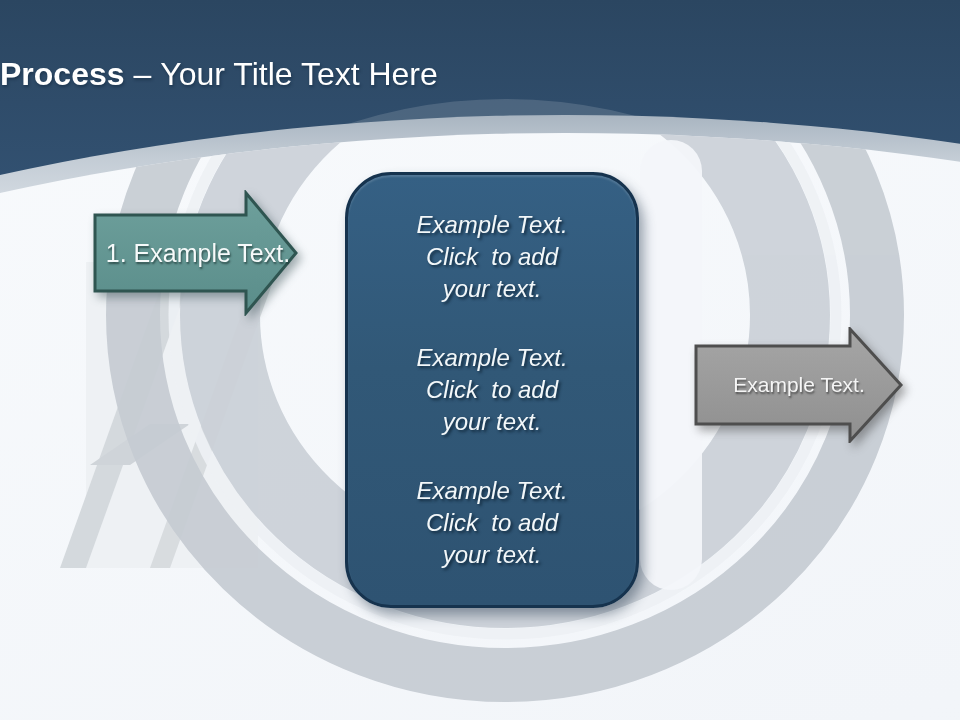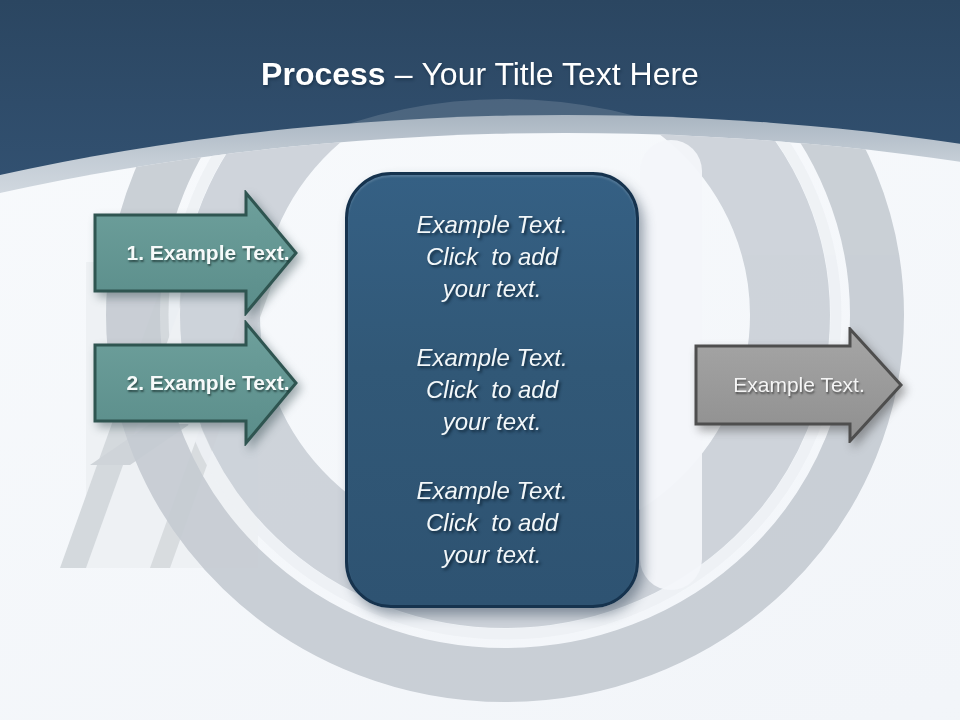--- a/index.html
+++ b/index.html
@@ -18,37 +18,36 @@
   }
   .dome{
     left:-835px;top:133px;width:2800px;height:1412px;border-radius:50%;
     overflow:hidden;
     background:linear-gradient(160deg,#f9fbfd 0%,#f2f5f9 50%,#ecf0f5 100%);
   }
   .dome svg{position:absolute;left:0;top:0;}
 
   
   .title{
-    left:0;top:54px;width:960px;text-align:center;color:#ffffff;
+    left:0;top:54px;width:960px;color:#ffffff;
     font-size:32px;line-height:40px;
     text-shadow:1px 2px 3px rgba(10,30,50,0.45);
   }
   .title .emph{font-weight:bold;}
   .title .sep{margin:0 9px;font-weight:normal;}
   .title .rest{font-weight:normal;}
 
   
   .step-arrow{width:206px;height:126px;}
   .step-arrow svg{display:block;filter:drop-shadow(4px 5px 5px rgba(30,55,60,0.40));}
   .step-label{
-    position:absolute;left:12px;top:0;width:206px;height:126px;
+    position:absolute;left:2px;top:0;width:206px;height:126px;
     display:flex;align-items:center;justify-content:center;
-    color:#f6fafa;font-size:21px;white-space:pre;
+    color:#f6fafa;font-size:25px;white-space:pre;
     text-shadow:1px 2px 2px rgba(25,50,48,0.70);
-    font-weight:bold;
   }
   .arrow1{left:93px;top:190px;}
   .arrow2{left:93px;top:320px;}
   .arrow3{left:93px;top:442px;}
 
   
   .panel{
     left:345px;top:172px;width:294px;height:436px;border-radius:46px;
     background:linear-gradient(180deg,#356084 0%,#315877 45%,#2e5372 100%);
     border:3px solid #16334e;box-sizing:border-box;
@@ -113,26 +112,20 @@
         <linearGradient id="teal" x1="0" y1="0" x2="0" y2="1">
           <stop offset="0" stop-color="#6ea09c"></stop>
             <stop offset="1" stop-color="#5a8d8a"></stop>
         </linearGradient>
       </defs>
       <polygon points="2,25 153,25 153,3 203,63 153,123 153,101 2,101" fill="url(#teal)" stroke="#2f5551" stroke-width="3"></polygon>
     </svg>
     <span class="step-label">1. Example Text.</span>
   </div>
 
-  <div class="abs step-arrow arrow2">
-    <svg viewBox="0 0 206 126">
-      <polygon points="2,25 153,25 153,3 203,63 153,123 153,101 2,101" fill="url(#teal)" stroke="#2f5551" stroke-width="3"></polygon>
-    </svg>
-    <span class="step-label">2. Example Text.</span>
-  </div>
 
 
   <div class="abs panel">
     <div class="panel-block">
       <p>Example Text.</p>
       <p>Click  to add</p>
       <p>your text.</p>
     </div>
     <div class="panel-block">
       <p>Example Text.</p>

